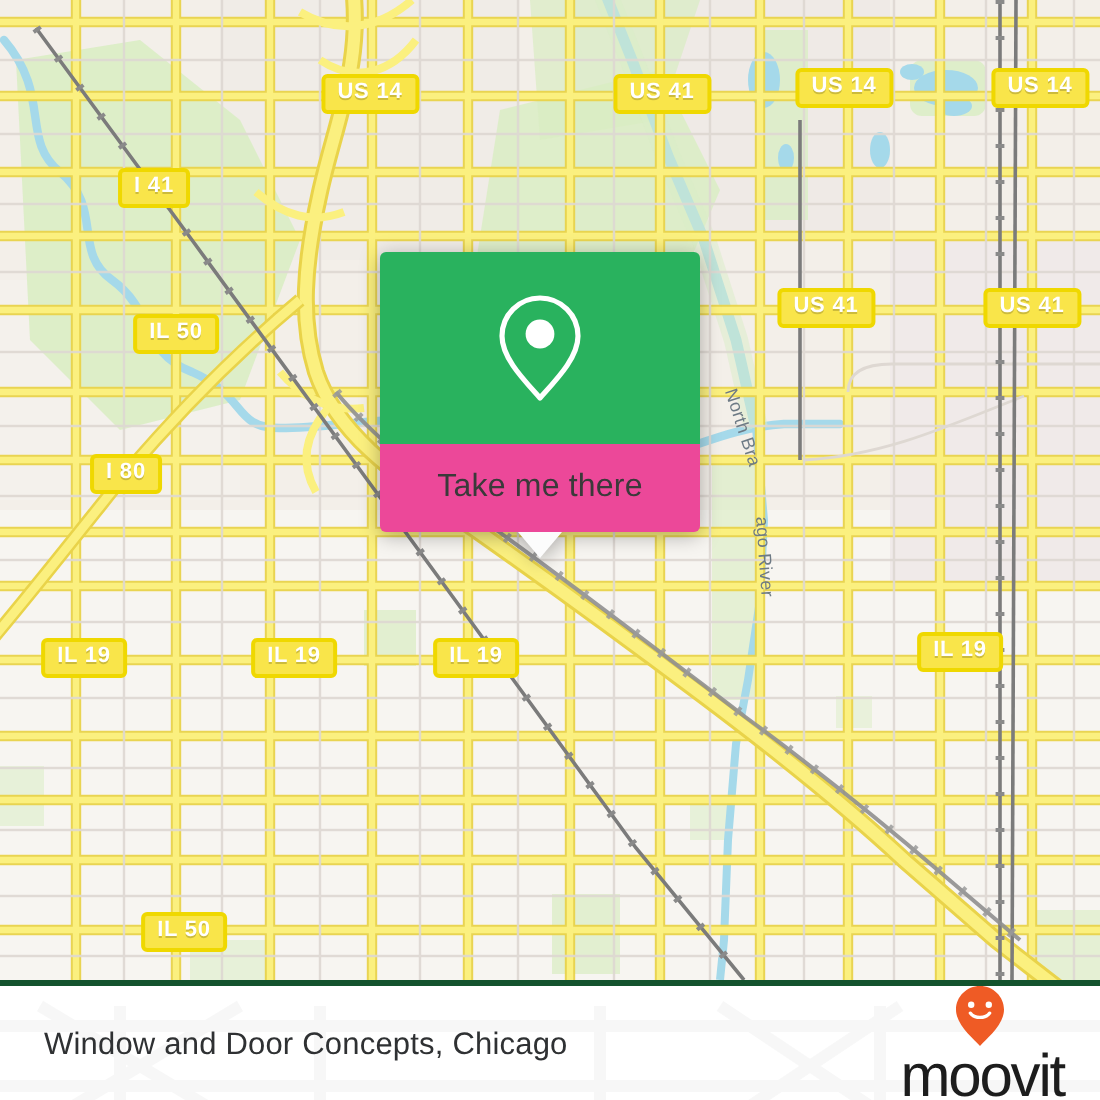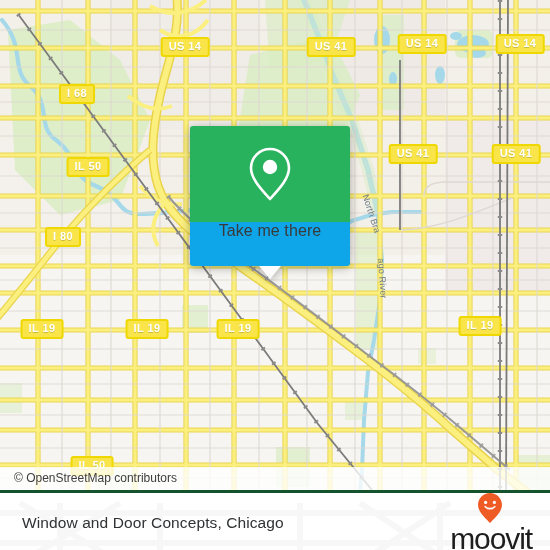--- a/index.html
+++ b/index.html
@@ -52,23 +52,23 @@
   }
   .popup-top{
     width:160px;height:96px;
     background:#29b25e;
     border-radius:3px 3px 0 0;
     display:flex;align-items:center;justify-content:center;
   }
   .pin-icon{width:46px;height:56px;display:block;}
   .popup-bottom{
     width:160px;height:44px;
-    background:#0ea5e9;
+    background:#ec4899;
     border-radius:0 0 3px 3px;
-    display:flex;align-items:flex-start;justify-content:center;
+    display:flex;align-items:center;justify-content:center;
   }
   .popup-label{font-size:16px;color:#3a3a3a;letter-spacing:.1px;}
   .popup-tail{
     position:absolute;left:50%;top:140px;margin-left:-11px;
     width:0;height:0;
     border-left:11px solid transparent;
     border-right:11px solid transparent;
     border-top:13px solid #fcfcfc;
   }
 
@@ -292,21 +292,21 @@
     </svg>
 
     <div class="river-label rl1">North Bra</div>
     <div class="river-label rl2">ago River</div>
 
     <div id="shield-layer">
         <div class="shield" style="left: 185px; top: 11px;">US 14</div>
         <div class="shield" style="left: 331px; top: 11px;">US 41</div>
         <div class="shield" style="left: 422px; top: 8px;">US 14</div>
         <div class="shield" style="left: 520px; top: 8px;">US 14</div>
-        <div class="shield" style="left: 77px; top: 58px;">I 68</div>
+        <div class="shield" style="left: 77px; top: 58px;">I 41</div>
         <div class="shield" style="left: 88px; top: 131px;">IL 50</div>
         <div class="shield" style="left: 413px; top: 118px;">US 41</div>
         <div class="shield" style="left: 516px; top: 118px;">US 41</div>
         <div class="shield" style="left: 63px; top: 201px;">I 80</div>
         <div class="shield" style="left: 42px; top: 293px;">IL 19</div>
         <div class="shield" style="left: 147px; top: 293px;">IL 19</div>
         <div class="shield" style="left: 238px; top: 293px;">IL 19</div>
         <div class="shield" style="left: 480px; top: 290px;">IL 19</div>
         <div class="shield" style="left: 92px; top: 430px;">IL 50</div>
       </div>
@@ -317,21 +317,20 @@
           <path d="M23 3 C12.5 3 4 11.5 4 22 C4 33 15 44 23 53 C31 44 42 33 42 22 C42 11.5 33.5 3 23 3 Z" fill="none" stroke="#ffffff" stroke-width="2.6" stroke-linejoin="round"></path>
           <circle cx="23" cy="21" r="7.2" fill="#ffffff"></circle>
         </svg>
       </div>
       <div class="popup-bottom">
         <span class="popup-label">Take me there</span>
       </div>
       <div class="popup-tail"></div>
     </div>
 
-    <div class="osm">© OpenStreetMap contributors</div>
   </div>
 
   <div class="footer">
     <svg class="footer-watermark" viewBox="0 0 550 550" preserveAspectRatio="none">
       <g stroke="#f0f0f0" stroke-width="6" fill="none">
         <path d="M0 500 L550 500"></path>
           <path d="M0 530 L550 530"></path>
         <path d="M60 490 L60 550"></path>
           <path d="M160 490 L160 550"></path>
         <path d="M300 490 L300 550"></path>

